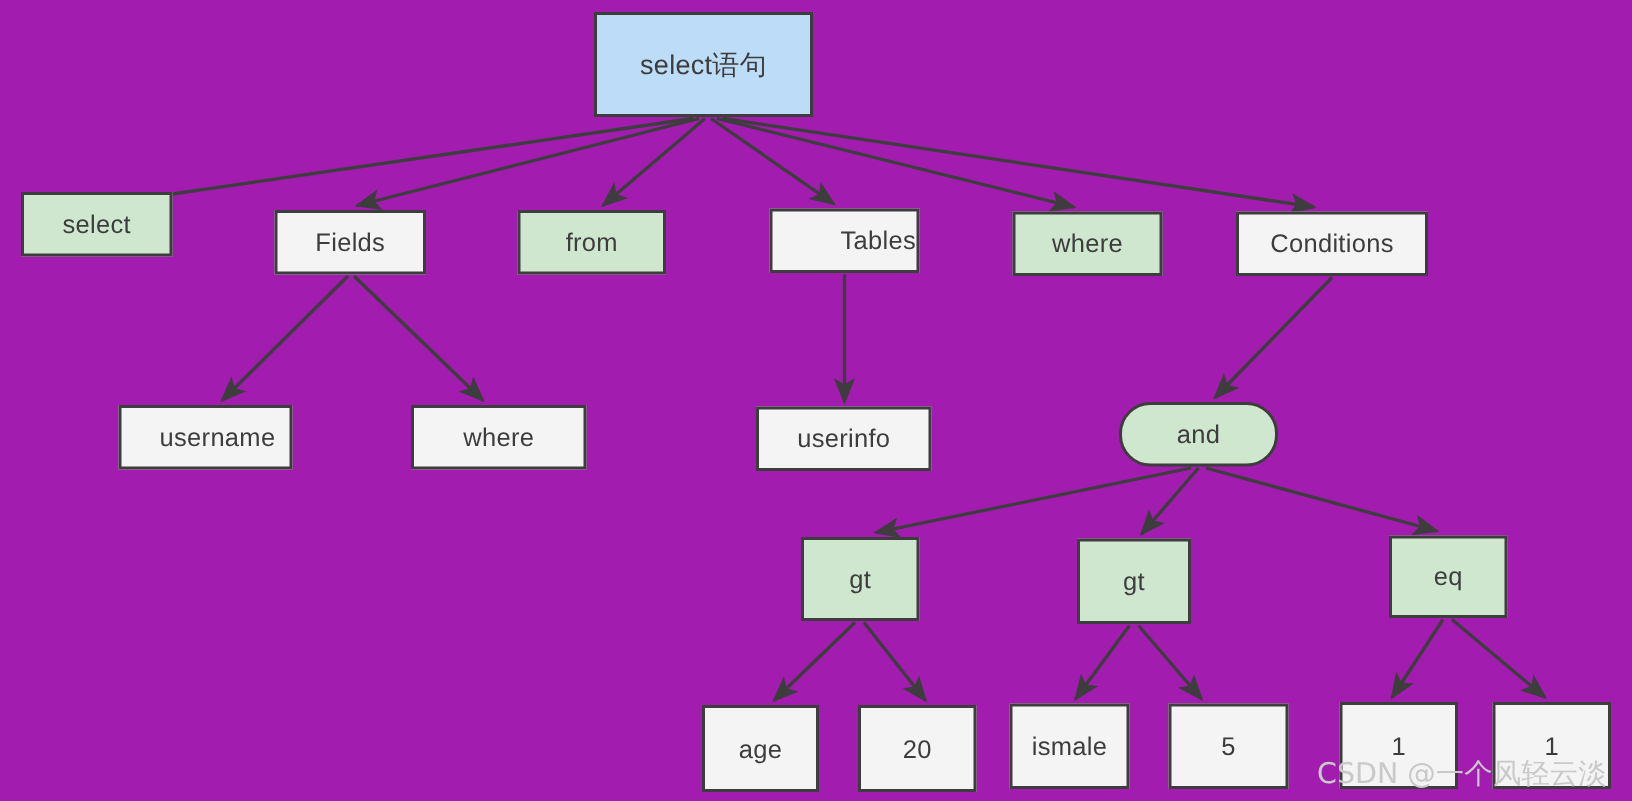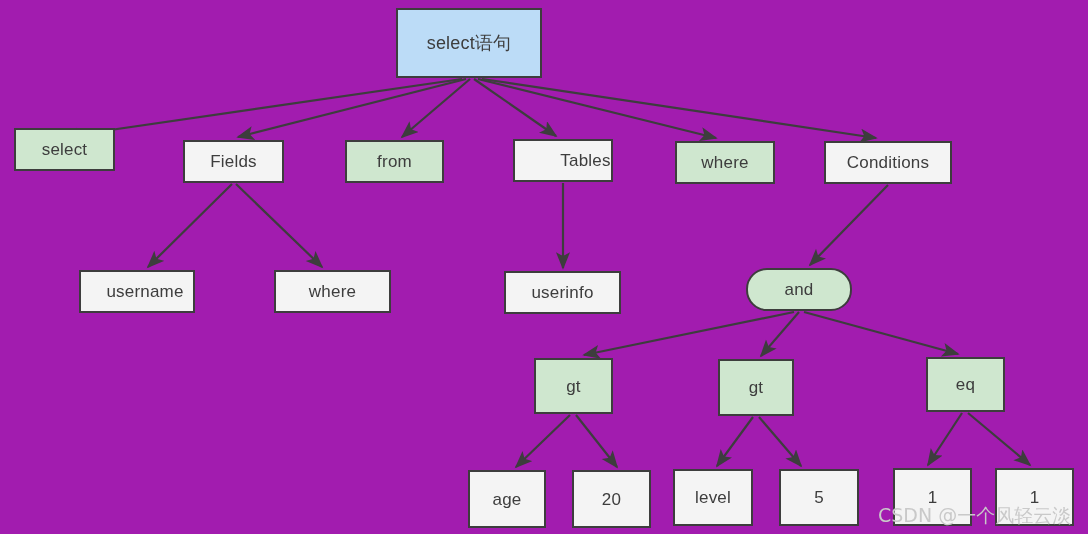--- a/index.html
+++ b/index.html
@@ -128,21 +128,21 @@
       <div class="node green" style="left: 926px; top: 357px; width: 79px; height: 55px;">
         <span>eq</span>
       </div>
       <div class="node plain" style="left: 468px; top: 470px; width: 78px; height: 58px; text-align: center;">
         <span>age</span>
       </div>
       <div class="node plain" style="left: 572px; top: 470px; width: 79px; height: 58px;">
         <span>20</span>
       </div>
       <div class="node plain" style="left: 673px; top: 469px; width: 80px; height: 57px;">
-        <span>level</span>
+        <span>ismale</span>
       </div>
       <div class="node plain" style="left: 779px; top: 469px; width: 80px; height: 57px;">
         <span>5</span>
       </div>
       <div class="node plain" style="left: 893px; top: 468px; width: 79px; height: 58px;">
         <span>1</span>
       </div>
       <div class="node plain" style="left: 995px; top: 468px; width: 79px; height: 58px;">
         <span>1</span>
       </div>

